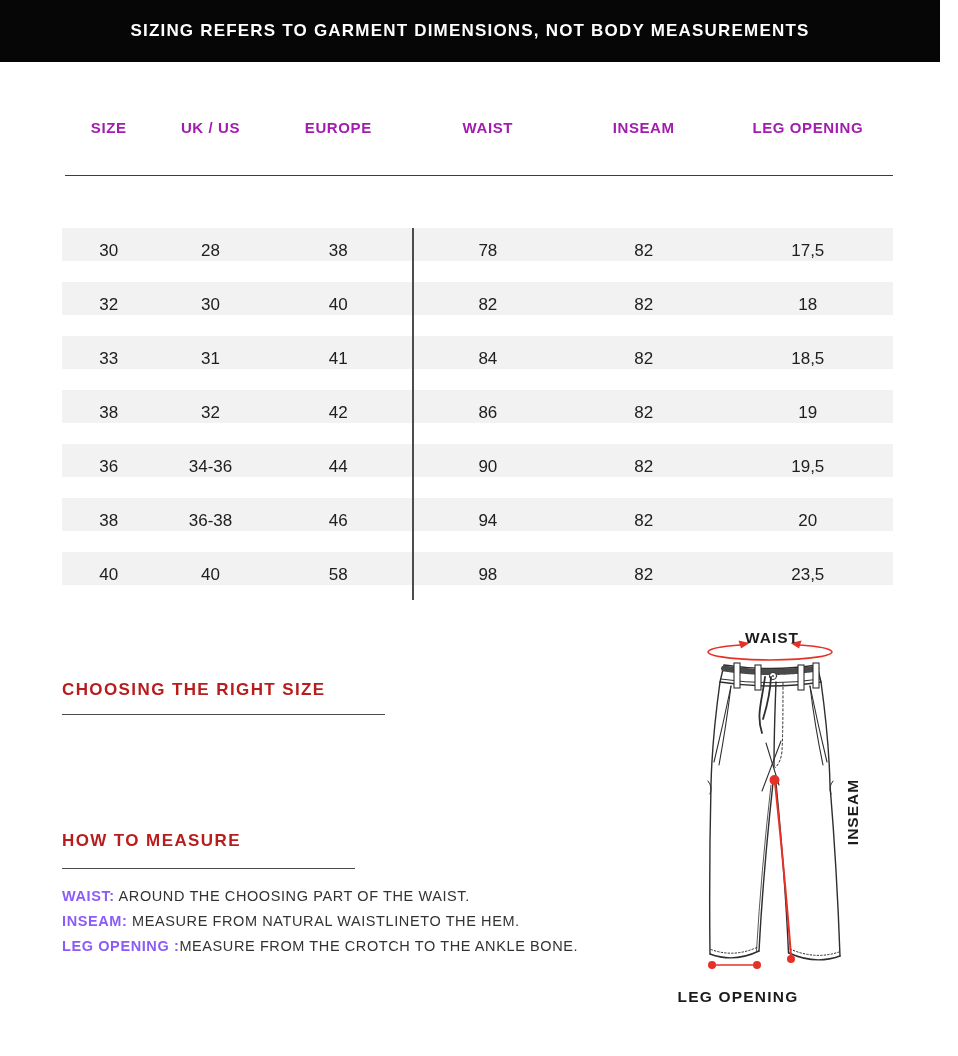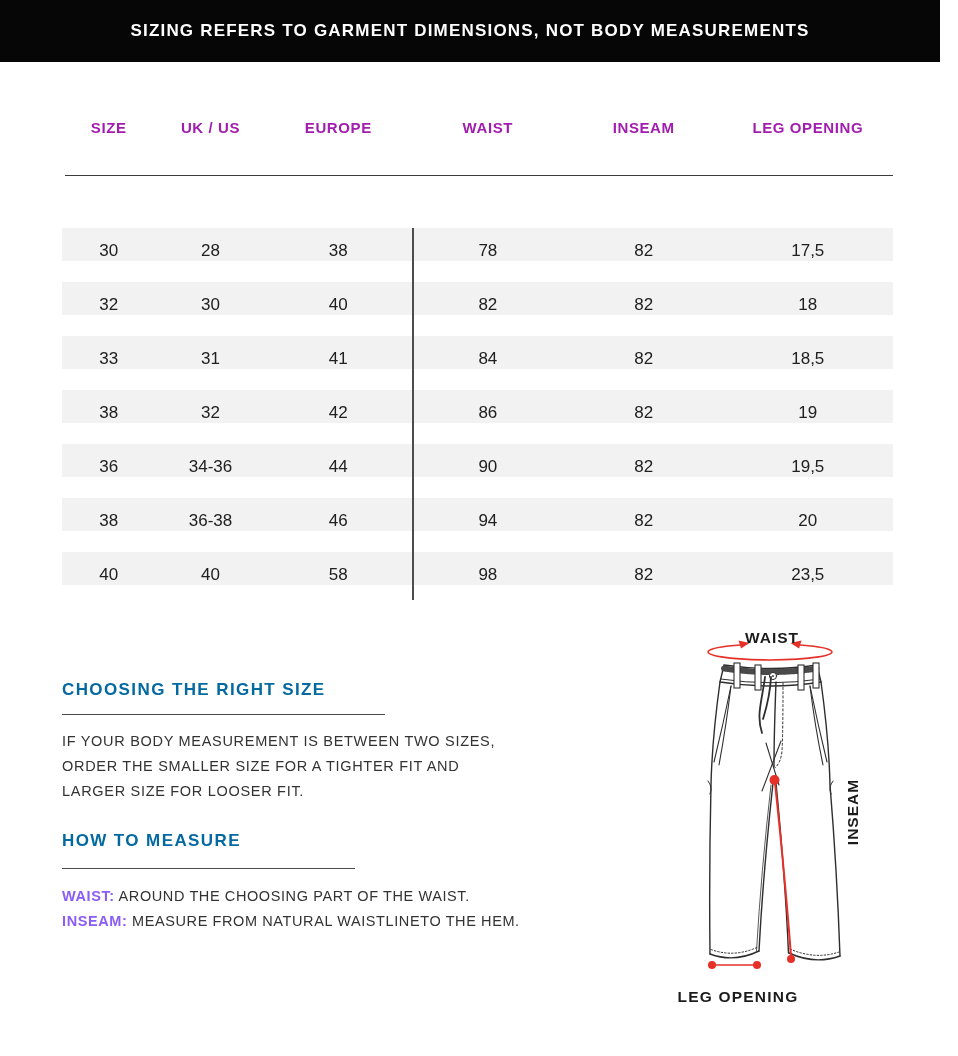--- a/index.html
+++ b/index.html
@@ -33,21 +33,21 @@
     font-size:17px; color:#202020;
   }
   .trow:nth-child(n+5){ margin-top:5px; }
   .col-divider {
     position:absolute; top:228px; left:412px; width:1.5px; height:372px;
     background:#4c4c4c;
   }
   
   .section-title {
     position:absolute; left:62px; font-size:17px; font-weight:bold;
-    letter-spacing:1.4px; color:#0369a1;
+    letter-spacing:1.4px; color:#b91c1c;
   }
   #choosing-title { top:680px; }
   #measure-title  { top:831px; }
   .rule { position:absolute; left:62px; height:1px; background:#4a4a4a; }
   #rule-1 { top:714px; width:323px; }
   #rule-2 { top:868px; width:293px; }
   .body-text {
     position:absolute; left:62px; top:729px;
     font-size:14.5px; letter-spacing:0.7px; line-height:25px; color:#333333;
   }
@@ -135,35 +135,33 @@
         <div class="tcell c3">98</div>
         <div class="tcell c4">82</div>
         <div class="tcell c5">23,5</div>
       </div>
     </div>
 
   <div class="col-divider"></div>
 
   <div class="section-title" id="choosing-title">CHOOSING THE RIGHT SIZE</div>
   <div class="rule" id="rule-1"></div>
-  <div class="body-text">
-    <div>IF YOUR BODY MEASUREMENT IS BETWEEN TWO SIZES,</div>
-    <div>ORDER THE SMALLER SIZE FOR A TIGHTER FIT AND</div>
-    <div>LARGER SIZE FOR LOOSER FIT.</div>
-  </div>
 
   <div class="section-title" id="measure-title">HOW TO MEASURE</div>
   <div class="rule" id="rule-2"></div>
   <div class="measure-list">
     <div>
       <span class="measure-label">WAIST:</span><span> AROUND THE CHOOSING PART OF THE WAIST.</span>
     </div>
     <div>
       <span class="measure-label">INSEAM:</span><span> MEASURE FROM NATURAL WAISTLINETO THE HEM.</span>
     </div>
+    <div>
+      <span class="measure-label">LEG OPENING :</span><span>MEASURE FROM THE CROTCH TO THE ANKLE BONE.</span>
+    </div>
   </div>
 
   <svg class="diagram" viewBox="0 0 330 425" xmlns="http://www.w3.org/2000/svg">
     <g fill="none" stroke="#2e2e2e" stroke-width="1.4" stroke-linecap="round">
 
       <path d="M109 50 Q157 57 202 50 L206 67 Q156 75 105 67 Z" fill="#ffffff"></path>
       <path d="M109 53.5 Q157 60.5 202 53.5" stroke="#4a4a4a" stroke-width="6" stroke-dasharray="1 1.7"></path>
       <path d="M105.5 64 Q156 71.5 205.5 64" stroke-width="1"></path>
 
       <rect x="119" y="48" width="6" height="25" fill="#ffffff" stroke-width="1.1"></rect>

